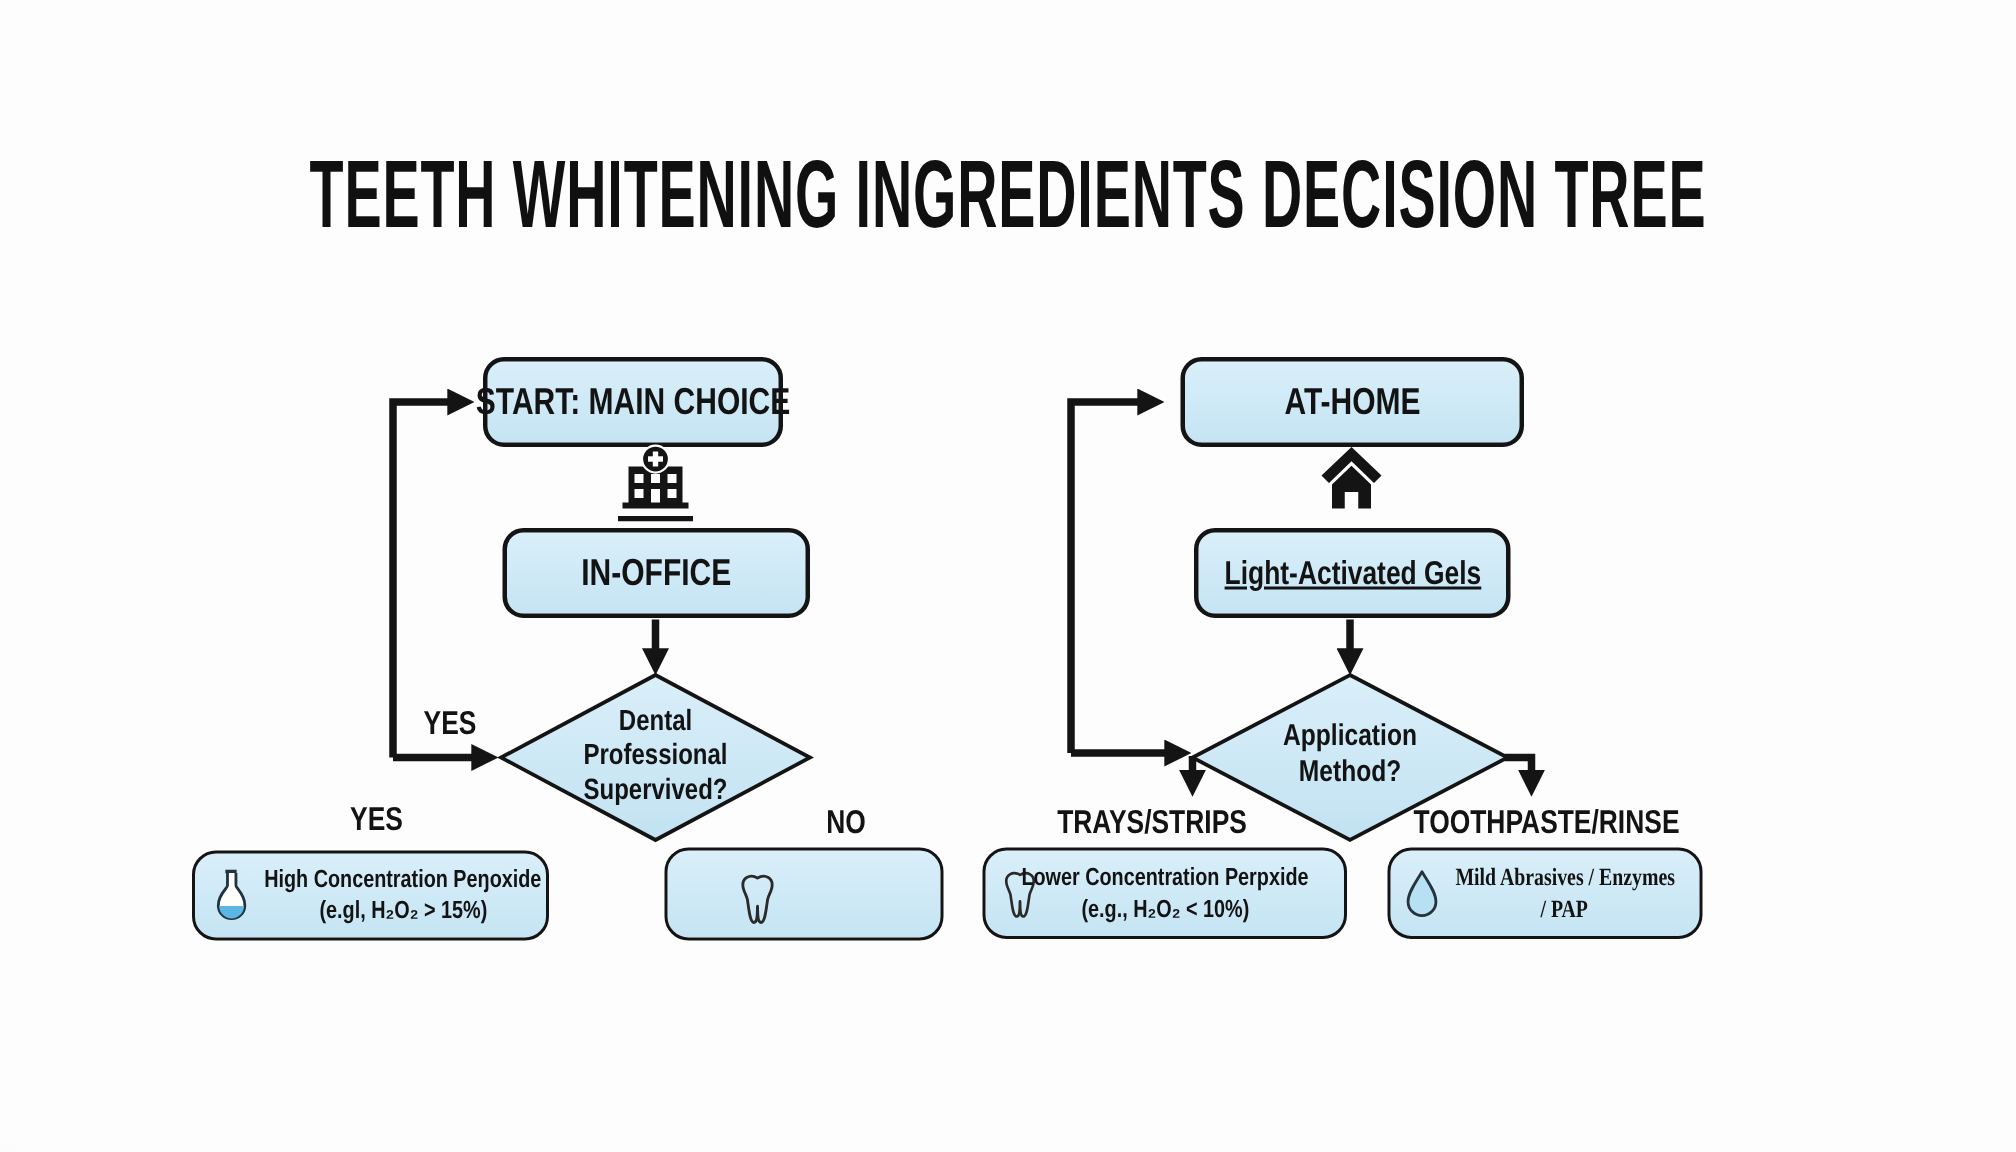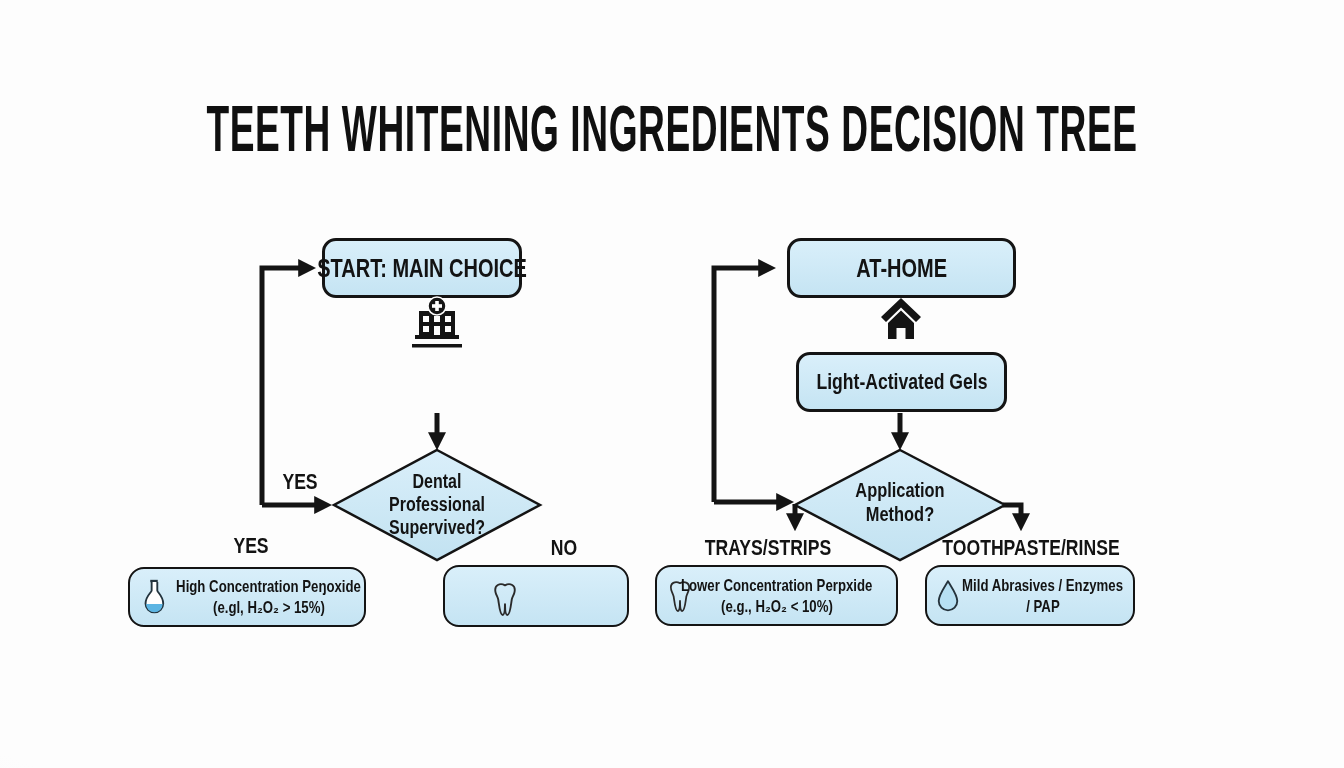--- a/index.html
+++ b/index.html
@@ -20,25 +20,25 @@
     position:absolute;display:flex;align-items:center;justify-content:center;
     background:linear-gradient(180deg,var(--node-fill-top,#d9effa),var(--node-fill-bottom,#c5e4f3));
     border:3px solid var(--border,#141414);border-radius:14px;box-sizing:border-box;
   }
   .node.thin{border-width:2.5px;border-radius:16px;}
   .cond{display:inline-block;font-weight:700;white-space:nowrap;
         transform:scaleX(0.8);transform-origin:center;}
   .n-start{left:322px;top:238px;width:200px;height:60px;font-size:25px;}
   .n-inoffice{left:335px;top:352px;width:205px;height:60px;font-size:25px;}
   .n-athome{left:787px;top:238px;width:229px;height:60px;font-size:25px;}
-  .n-gels{left:796px;top:352px;width:211px;height:60px;font-size:22px;}
+  .n-gels{left:796px;top:352px;width:211px;height:60px;font-size:22px;text-decoration:underline;}
   .n-high{left:128px;top:567px;width:238px;height:60px;font-size:16.5px;padding-left:44px;}
   .n-toothonly{left:443px;top:565px;width:186px;height:62px;}
   .n-lower{left:655px;top:565px;width:243px;height:61px;font-size:16.5px;}
-  .n-mild{left:925px;top:565px;width:210px;height:61px;font-size:16.5px;padding-left:26px;}
+  .n-mild{left:925px;top:565px;width:210px;height:61px;font-size:16.5px;padding-left:26px;font-family:Liberation Serif, serif;}
   .two-line{display:flex;flex-direction:column;align-items:center;line-height:1.25;}
   .node-icon{position:absolute;left:8px;top:50%;transform:translateY(-50%);line-height:0;}
   .dtext{
     position:absolute;text-align:center;font-weight:700;line-height:1.18;
     transform:translate(-50%,-50%) scaleX(0.82);transform-origin:center;
   }
   .dtext-left{left:437px;top:504px;width:130px;font-size:19.5px;}
   .dtext-right{left:900px;top:503px;width:130px;font-size:20px;}
   .lbl{
     position:absolute;font-weight:700;font-size:22px;white-space:nowrap;
@@ -109,20 +109,23 @@
     </svg>
   </span>
 
   <span class="ic-abs ic-home">
     <svg width="46" height="46" viewBox="0 0 46 46">
       <path d="M23,2 L43,21 L38,26 L23,11.5 L8,26 L3,21 Z" fill="#141414"></path>
       <path d="M10,27 L23,14.5 L36,27 V43 H27.5 V32 H18.5 V43 H10 Z" fill="#141414"></path>
     </svg>
   </span>
 
+  <div class="node n-inoffice">
+    <span class="cond">IN-OFFICE</span>
+  </div>
   <div class="node n-gels">
     <span class="cond">Light-Activated Gels</span>
   </div>
 
   <div class="dtext dtext-left">Dental Professional Supervived?</div>
   <div class="dtext dtext-right">Application Method?</div>
 
   <div class="lbl lbl-yes-loop">YES</div>
   <div class="lbl lbl-yes">YES</div>
   <div class="lbl lbl-no">NO</div>

